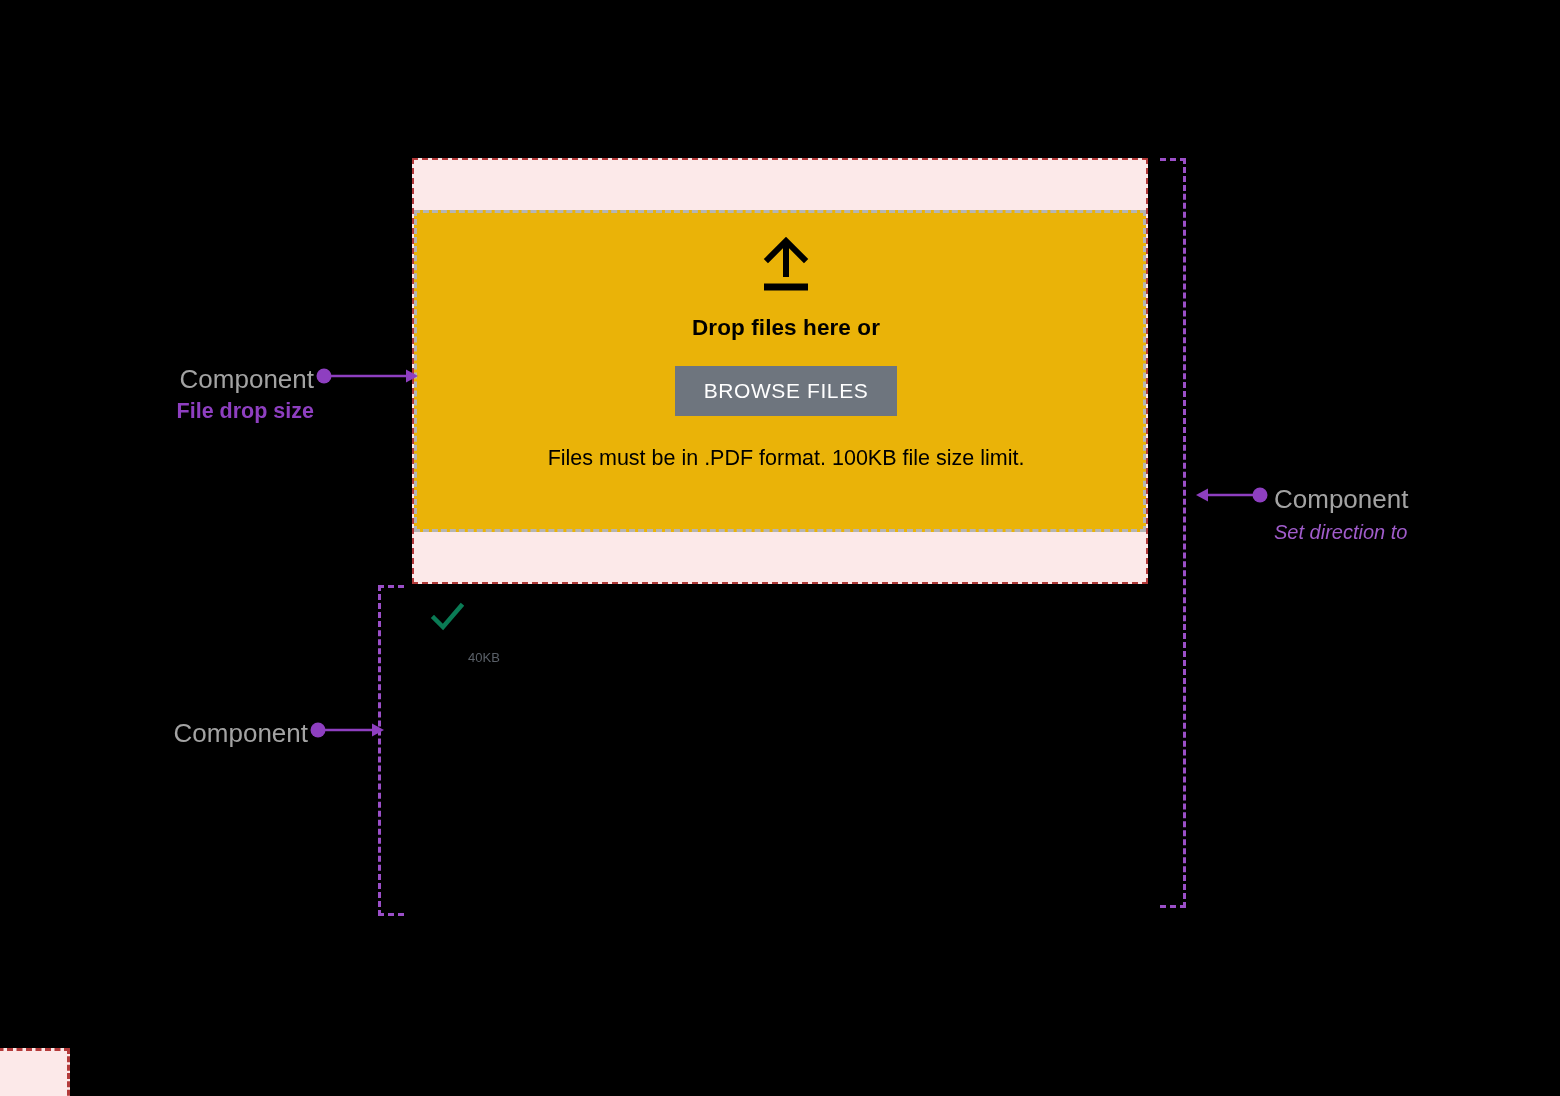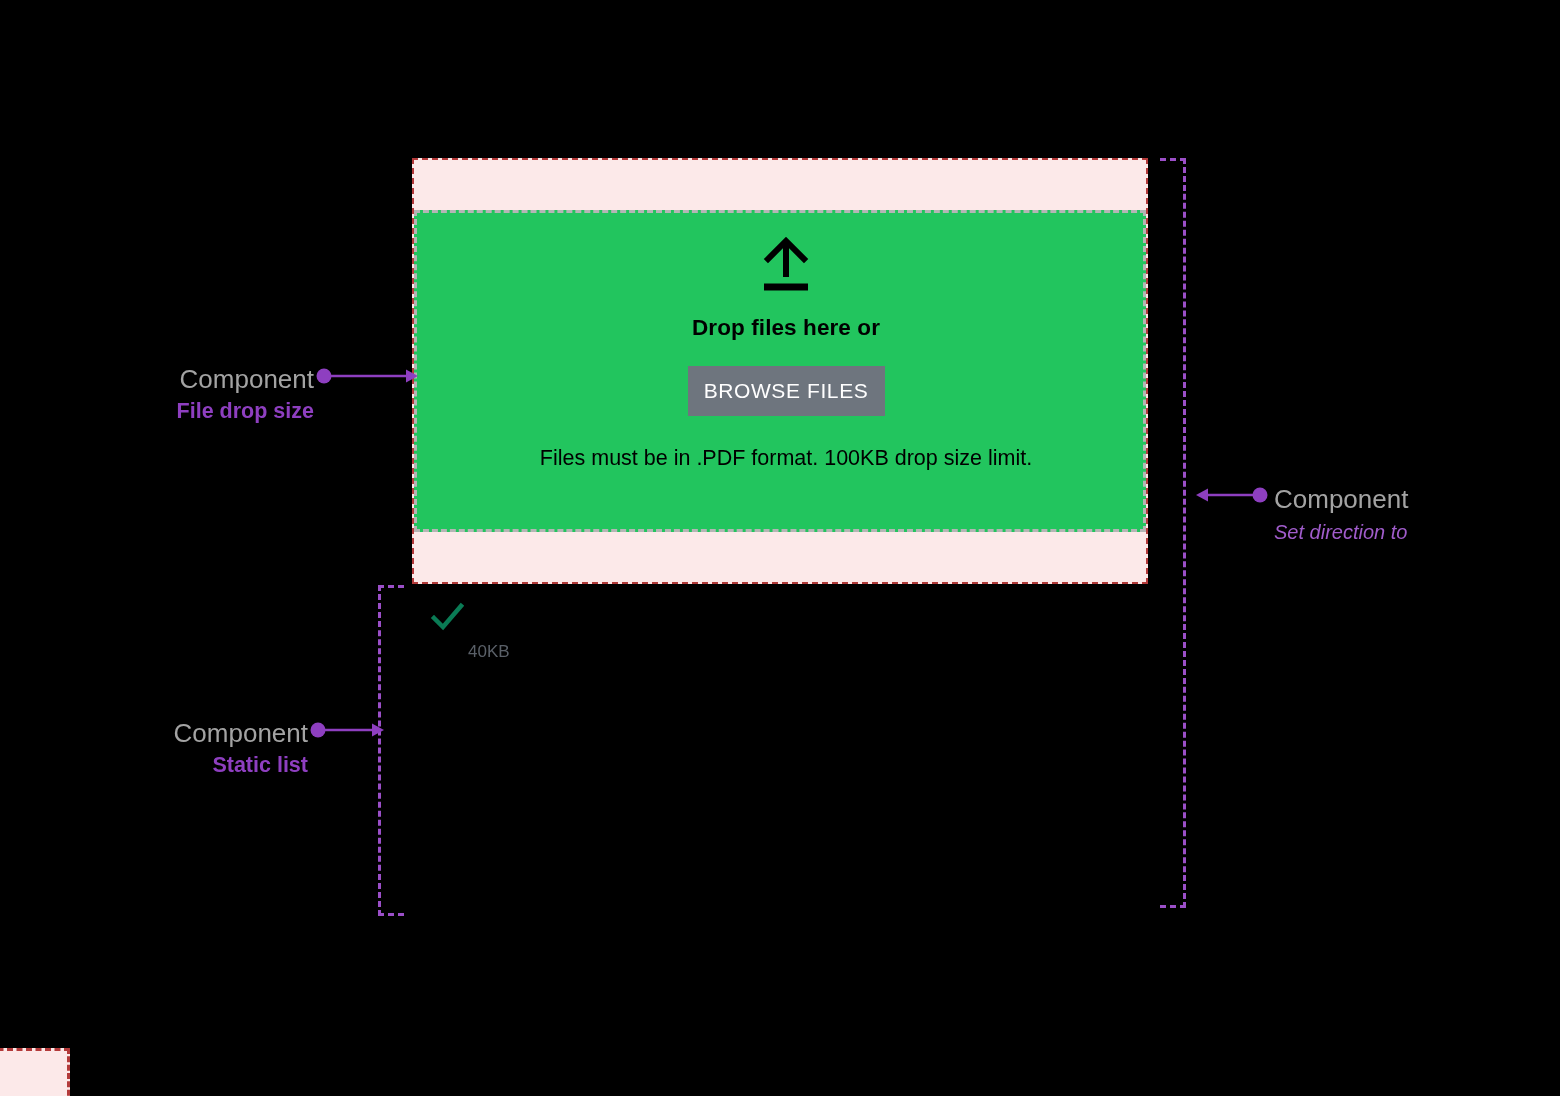--- a/index.html
+++ b/index.html
@@ -40,21 +40,21 @@
   .pad-bottom { bottom: 0; height: 50px; }
 
   
   .dropzone {
     position: absolute;
     left: 0;
     top: 50px;
     width: 732px;
     height: 322px;
     box-sizing: border-box;
-    background: #22c55e;
+    background: #eab308;
     border: 3px dashed #b5b5b5;
     display: flex;
     flex-direction: column;
     align-items: center;
     justify-content: flex-start;
     padding-left: 12px;
   }
   .upload-icon {
     margin-top: 24px;
     width: 64px;
@@ -63,21 +63,21 @@
   }
   .drop-title {
     margin-top: 22px;
     font-size: 22.5px;
     font-weight: bold;
     color: #000000;
     letter-spacing: 0.1px;
   }
   .browse-button {
     margin-top: 25px;
-    width: 197px;
+    width: 222px;
     height: 50px;
     background: #6e757e;
     color: #ffffff;
     border: none;
     font-family: "Liberation Sans", sans-serif;
     font-size: 21px;
     letter-spacing: 0.6px;
     line-height: 50px;
     text-align: center;
     cursor: pointer;
@@ -110,22 +110,22 @@
   .file-name {
     position: absolute;
     left: 56px;
     top: 2px;
     font-size: 21px;
     color: #000000;
   }
   .file-size {
     position: absolute;
     left: 56px;
-    top: 46px;
-    font-size: 17px;
+    top: 54px;
+    font-size: 13px;
     color: #5a6068;
     text-align: center;
   }
 
   
   .bracket {
     position: absolute;
     box-sizing: border-box;
   }
   .bracket-stack {
@@ -204,21 +204,21 @@
       <svg class="upload-icon" viewBox="0 0 64 56">
         <path d="M32 4 L32 40" stroke="#000000" stroke-width="6" fill="none"></path>
         <path d="M14 22 L32 4 L50 22" stroke="#000000" stroke-width="6" fill="none" stroke-linecap="square"></path>
         <path d="M10 50 L54 50" stroke="#000000" stroke-width="7" fill="none"></path>
       </svg>
 
       <div class="drop-title">Drop files here or</div>
 
       <button class="browse-button">BROWSE FILES</button>
 
-      <div class="drop-hint">Files must be in .PDF format. 100KB drop size limit.</div>
+      <div class="drop-hint">Files must be in .PDF format. 100KB file size limit.</div>
     </div>
   </div>
 
   <div class="file-list">
 
     <div class="file-row">
       <svg class="status-icon" viewBox="0 0 34 34">
         <path d="M4 18 L13 27 L31 6" stroke="#0a7b55" stroke-width="4.5" fill="none" stroke-linecap="square" stroke-linejoin="miter"></path>
       </svg>
       <div class="file-name"></div>
@@ -247,21 +247,20 @@
     <div class="callout-note">Set direction to</div>
   </div>
   <svg class="connector" style="left:1192px; top:484px; width:78px;" viewBox="0 0 78 22">
     <circle cx="68" cy="11" r="7.5" fill="#8e3fc0"></circle>
     <path d="M62 11 L14 11" stroke="#8e3fc0" stroke-width="2.6"></path>
     <path d="M16 4.5 L4 11 L16 17.5 Z" fill="#8e3fc0"></path>
   </svg>
 
   <div class="callout callout-right" style="left:46px; top:716px; width:262px;">
     <div class="callout-kind">Component</div>
-    <div class="callout-name">Static list</div>
   </div>
   <svg class="connector" style="left:310px; top:719px; width:76px;" viewBox="0 0 76 22">
     <circle cx="8" cy="11" r="7.5" fill="#8e3fc0"></circle>
     <path d="M14 11 L64 11" stroke="#8e3fc0" stroke-width="2.6"></path>
     <path d="M62 4.5 L74 11 L62 17.5 Z" fill="#8e3fc0"></path>
   </svg>
 
   <div class="legend-swatch"></div>
 
 </div>

